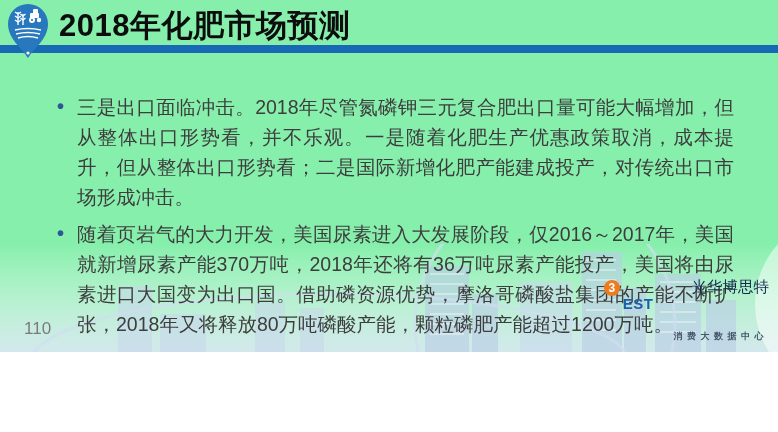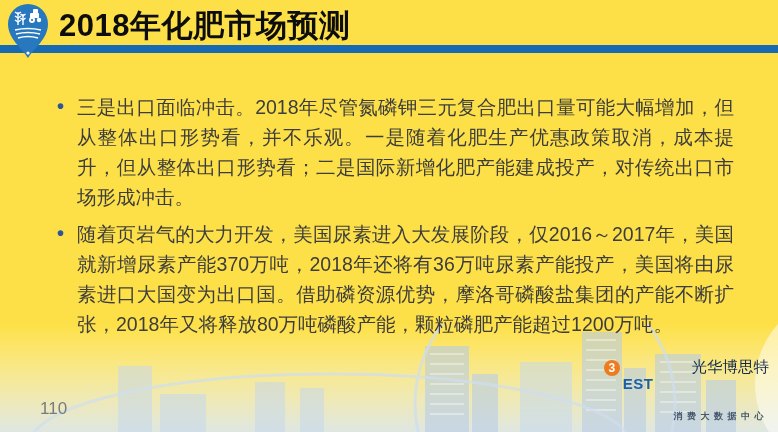--- a/index.html
+++ b/index.html
@@ -2,22 +2,22 @@
 <html><head>
 <meta charset="utf-8">
 <style>
   * { margin: 0; padding: 0; box-sizing: border-box; }
   html, body { background: #fff; }
   body { font-family: "Liberation Sans", sans-serif; }
 
   .slide {
     position: relative;
     width: 778px;
-    height: 432px;
-    background: #fde047;
+    height: 352px;
+    background: #86efac;
     overflow: hidden;
   }
 
   
   .title-bar-rule {
     position: absolute;
     left: 0; top: 45px;
     width: 778px; height: 8px;
     background: #1769b3;
   }
@@ -69,21 +69,20 @@
     left: 0; bottom: 0;
     width: 778px; height: 108px;
     z-index: 0;
   }
   .page-number {
     position: absolute;
     left: 24px; bottom: 13px;
     font-size: 17px;
     color: #7b7b7b;
     z-index: 4;
-    margin-left: 16px;
   }
   .brand {
     position: absolute;
     right: 9px; bottom: 9px;
     z-index: 4;
     text-align: right;
   }
   .brand-line1 {
     display: flex;
     align-items: center;

